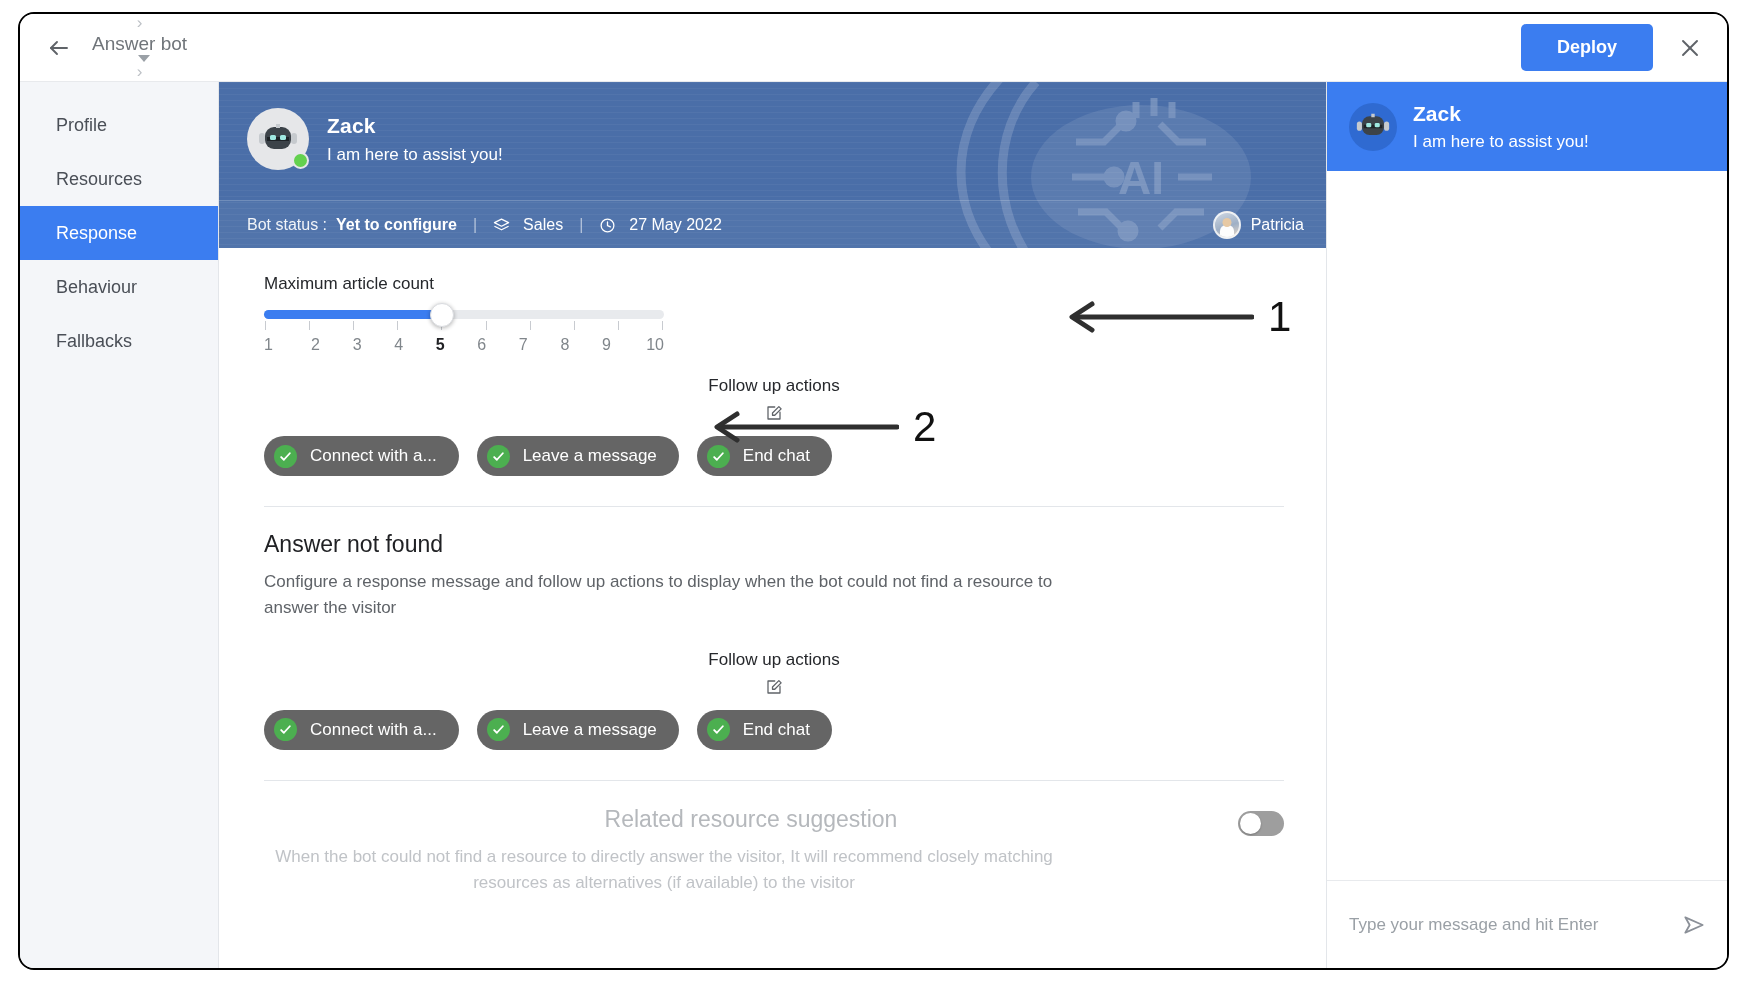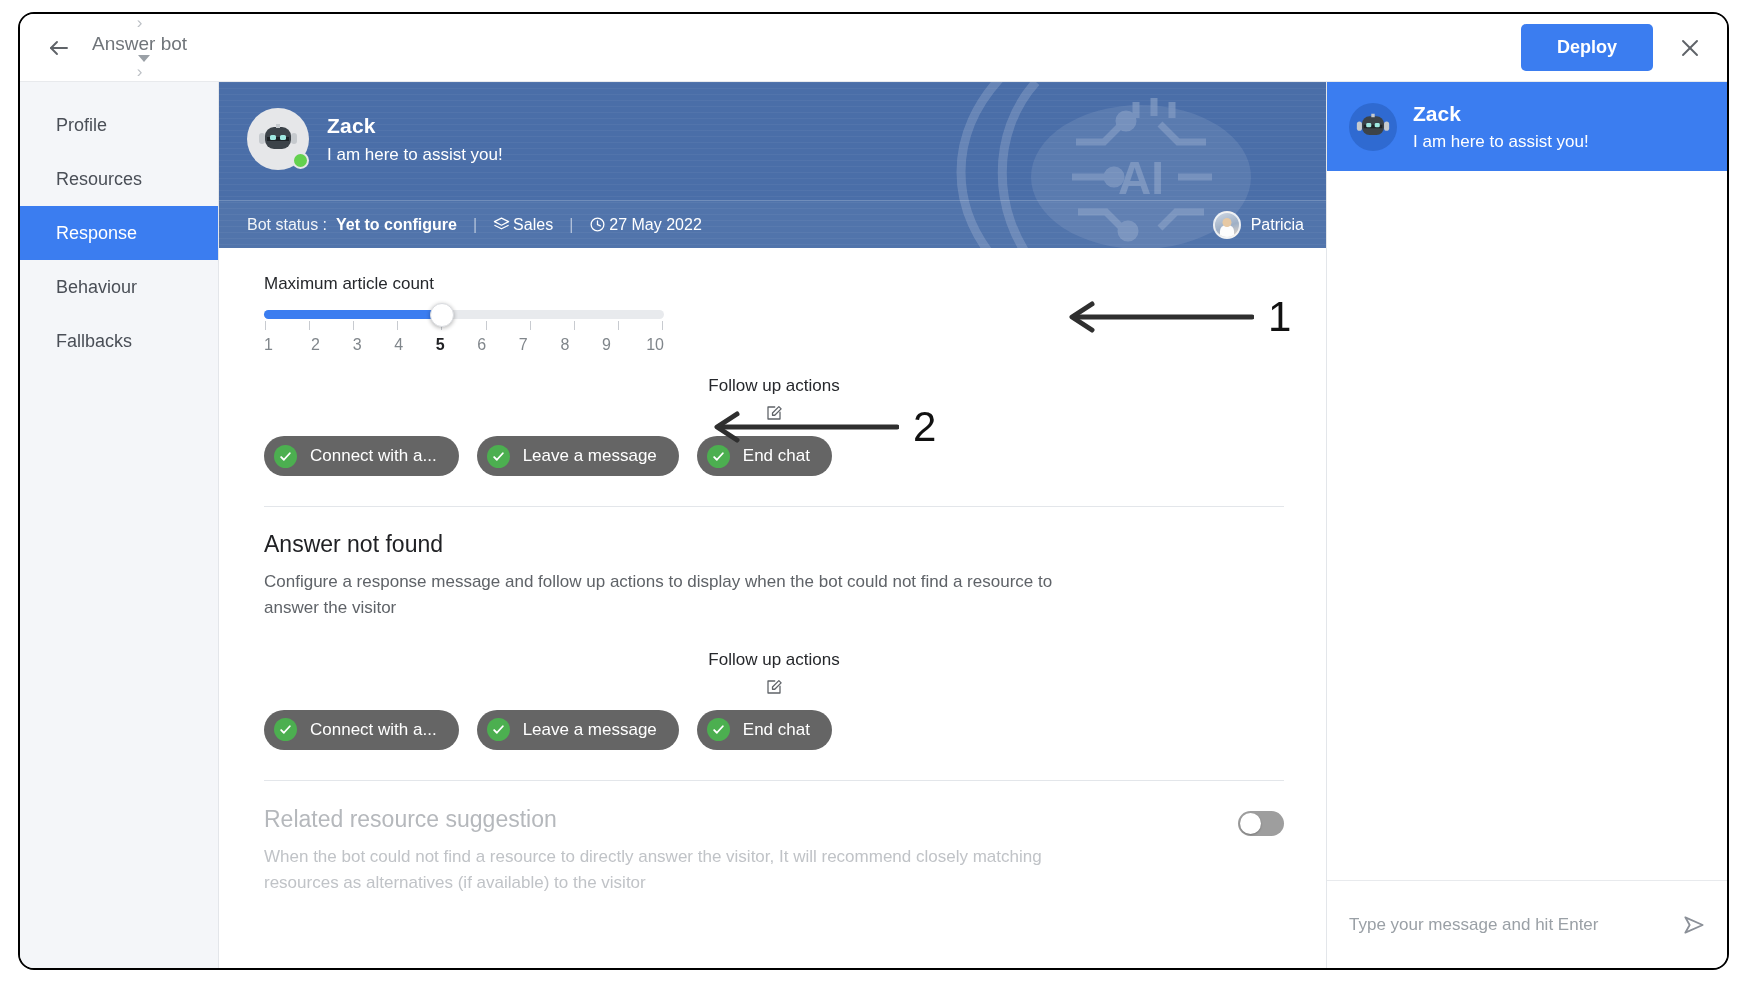--- a/index.html
+++ b/index.html
@@ -112,21 +112,21 @@
   .banner-name .s { font-size: 17px; margin-top: 7px; }
   .banner-status {
     position: absolute; left: 0; right: 0; bottom: 0; height: 48px;
     display: flex; align-items: center;
     padding: 0 22px 0 28px;
     color: #ffffff; font-size: 16px;
     border-top: 1px solid rgba(255,255,255,.18);
     background: rgba(255,255,255,.045);
   }
   .banner-status .pipe { color: rgba(255,255,255,.55); padding: 0 16px; }
-  .st-chunk { display: flex; align-items: flex-start; gap: 3px; }
+  .st-chunk { display: flex; align-items: flex-end; gap: 13px; }
   .st-label { opacity: .92; }
   .st-value { font-weight: bold; }
   .user-chip { margin-left: auto; display: flex; align-items: center; gap: 10px; }
   .user-pic {
     width: 28px; height: 28px; border-radius: 50%;
     background: linear-gradient(160deg,#cfd8e3 0%,#9fb0c6 55%,#e8d9c8 100%);
     border: 2px solid rgba(255,255,255,.75);
     overflow: hidden; position: relative;
   }
   .user-pic::after {
@@ -213,21 +213,21 @@
     background: #fff; display: flex; align-items: center;
     padding: 0 14px 0 16px; font-size: 17px; color: #202124;
     cursor: text;
   }
   .widget-input .txt { flex: 1; }
   .smiley { width: 22px; height: 22px; color: #5f6368; cursor: pointer; flex:0 0 22px; }
 
   
   .dim .section-title { color: #b5b8bc; }
   .dim .section-desc { color: #c0c3c7; }
-  .rrs-row { display: flex; align-items: flex-start; }
+  .rrs-row { display: flex; align-items: flex-start; text-align: center; }
   .rrs-left { flex: 1; }
   .toggle {
     width: 46px; height: 25px; border-radius: 13px;
     background: #9e9e9e; position: relative; cursor: pointer;
     margin-top: 5px; flex: 0 0 46px;
   }
   .toggle .knob {
     position: absolute; left: 2px; top: 2px;
     width: 21px; height: 21px; border-radius: 50%;
     background: #ffffff;

